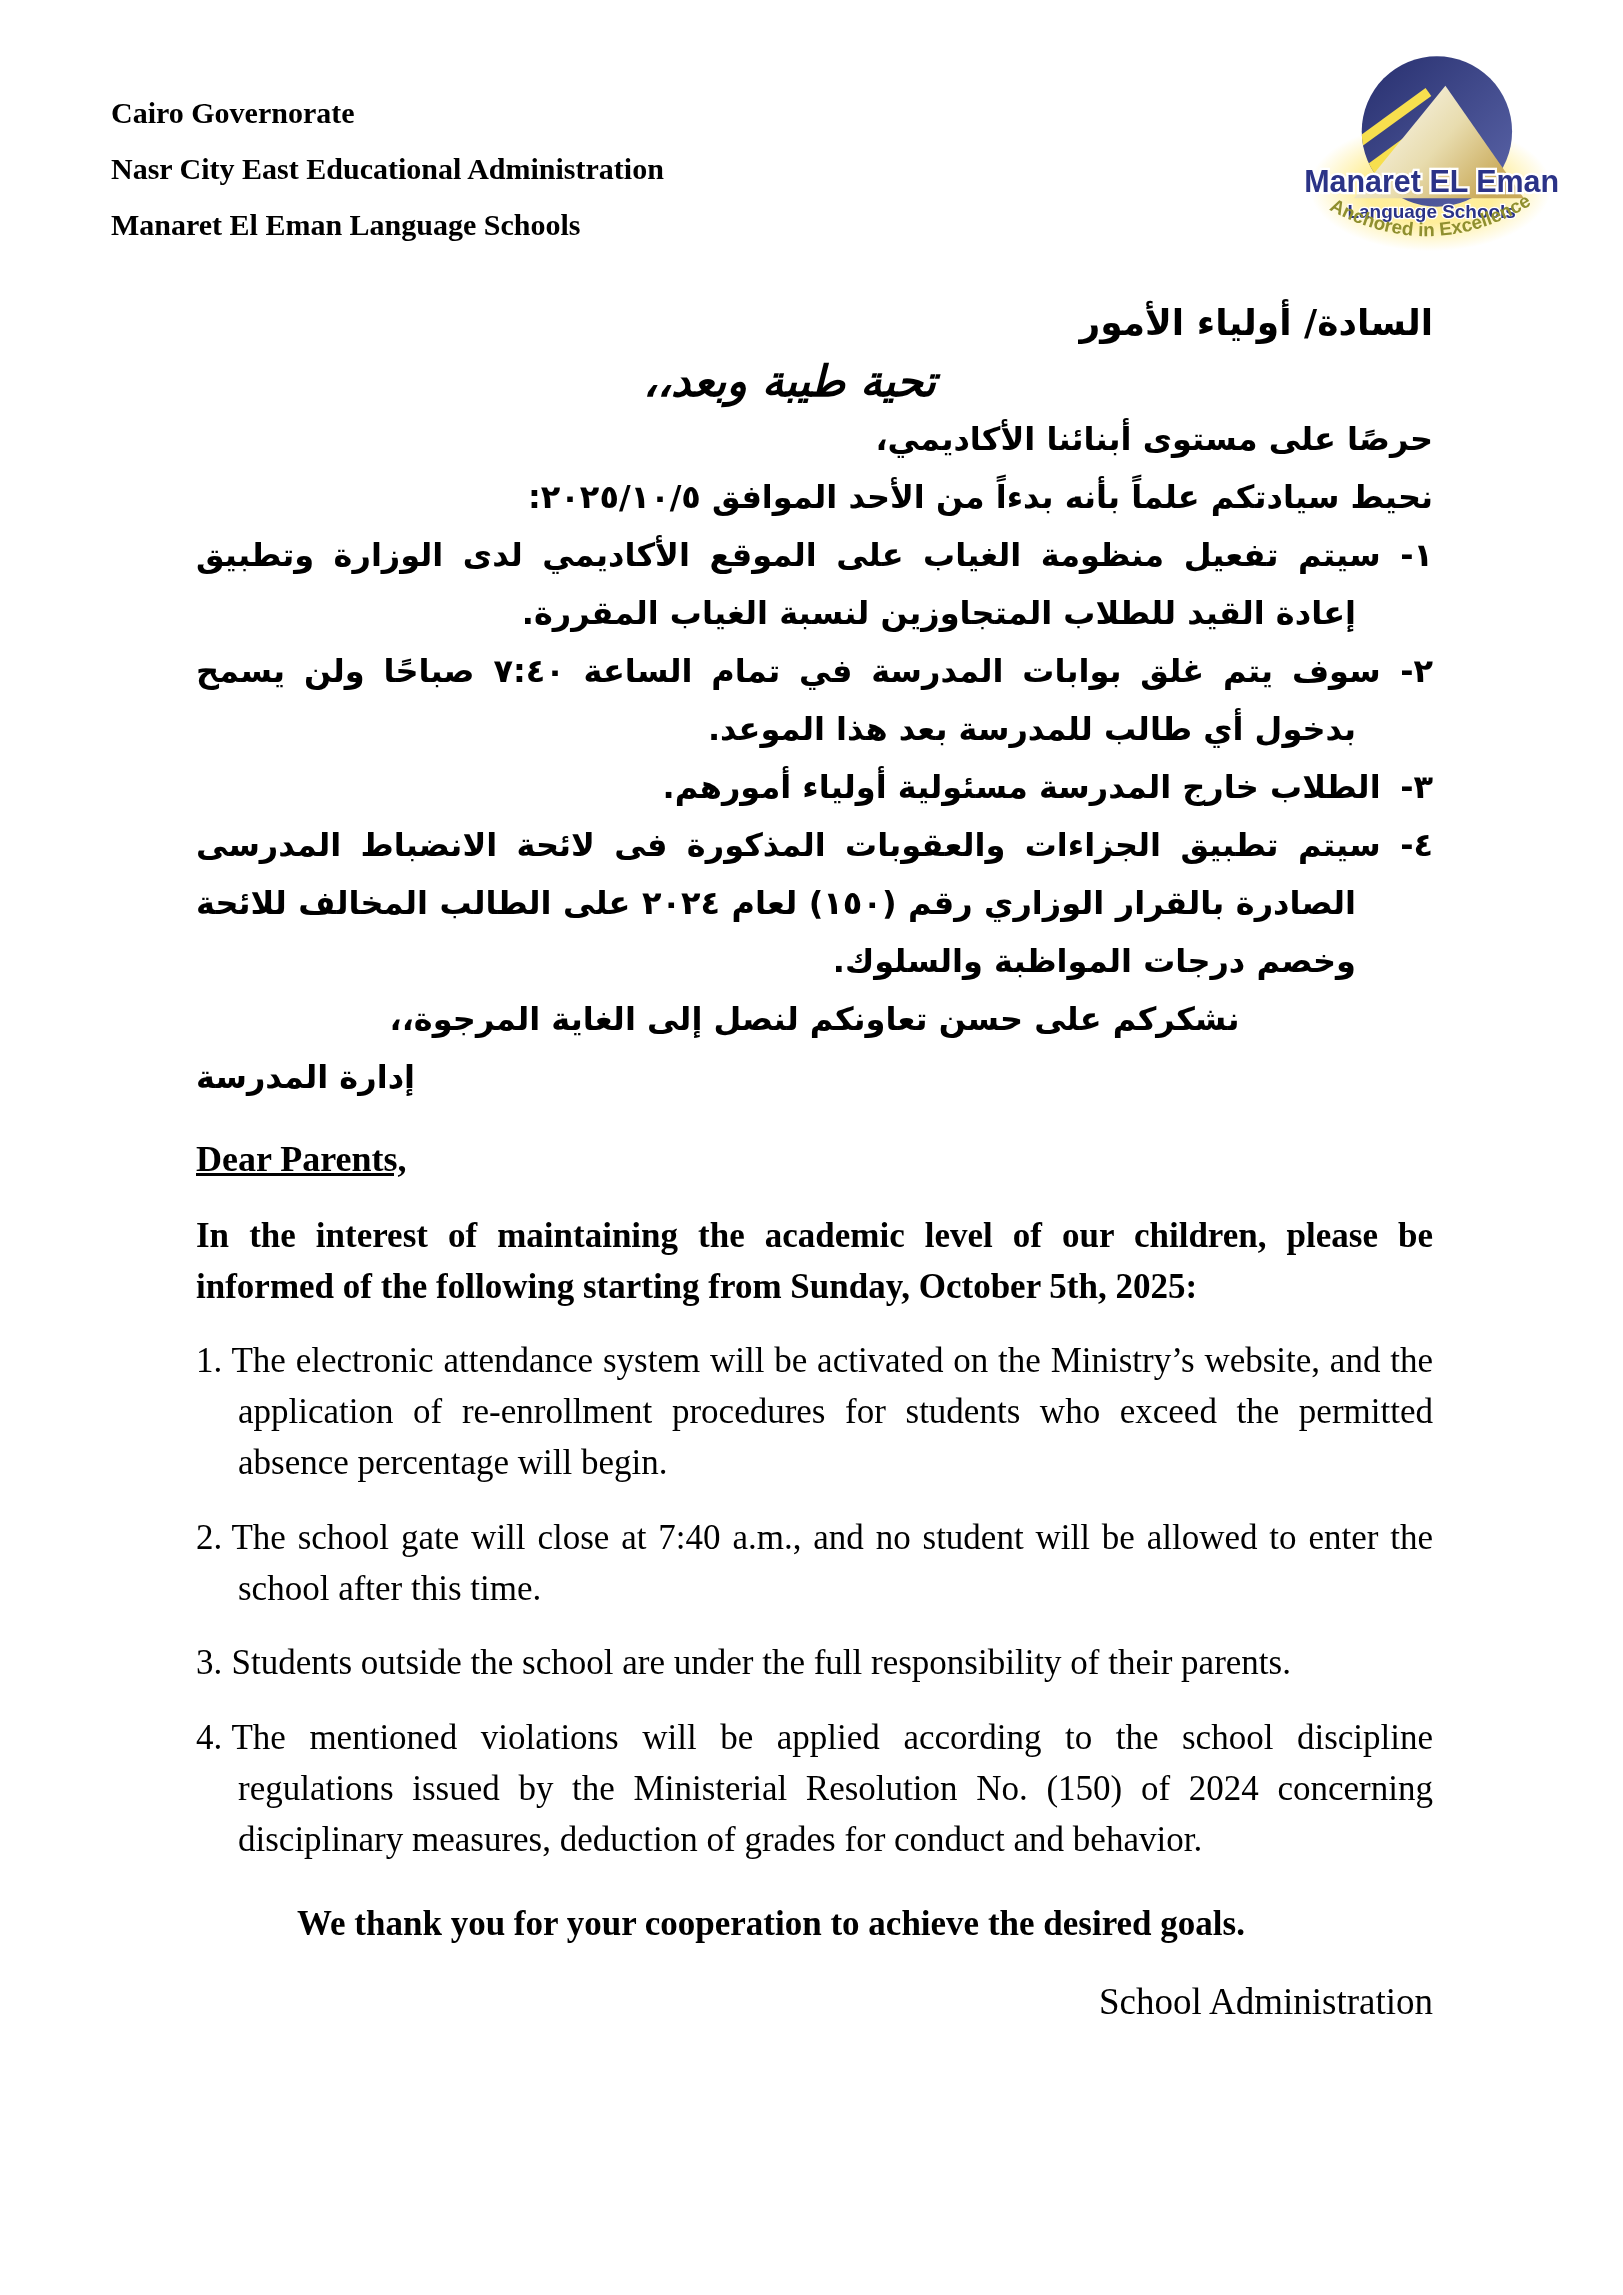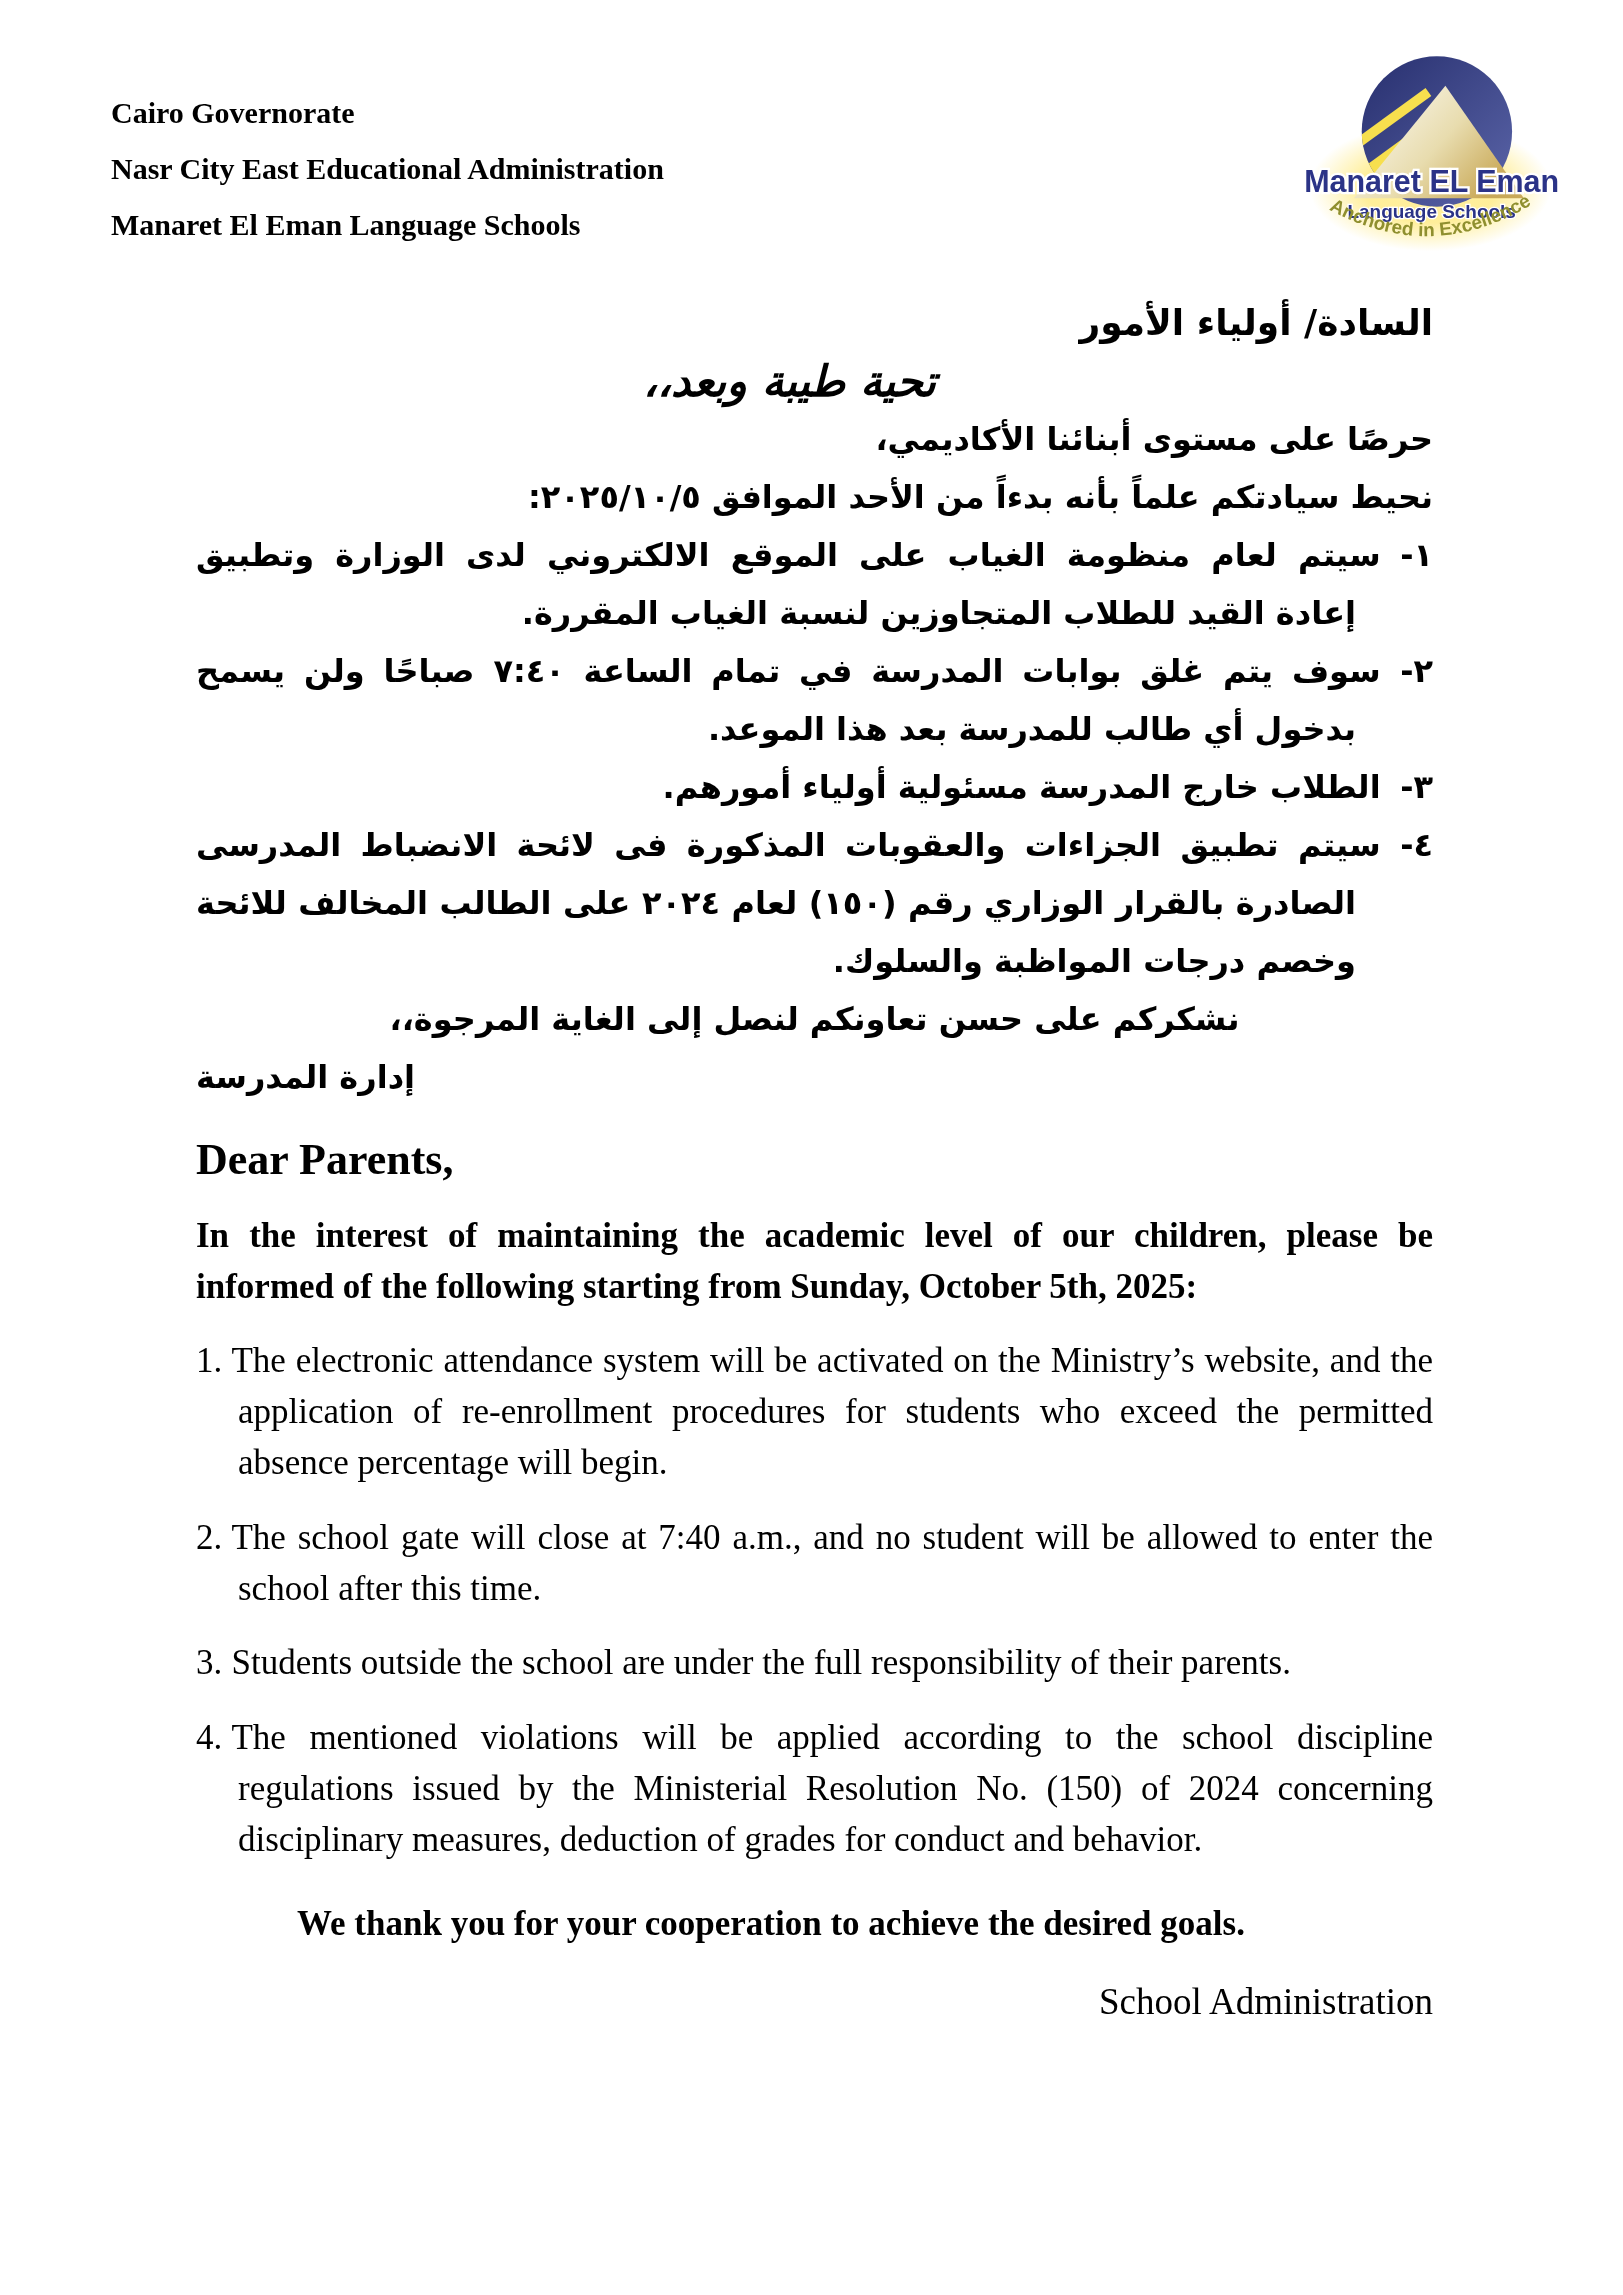--- a/index.html
+++ b/index.html
@@ -58,21 +58,21 @@
   .ar-item .num{margin-left:19.6px;}
   .ar-thanks{text-align:center;}
   .ar-signature{text-align:left;}
   
   .en{
     direction:ltr;
     font-size:35px;
     line-height:51px;
     text-align:left;
   }
-  .en-salutation{font-weight:bold;font-size:44px;margin-top:27.5px;}
+  .en-salutation{font-weight:bold;font-size:36px;margin-top:27.5px;text-decoration:underline;}
   .en-intro{font-weight:bold;text-align:justify;margin-top:25px;}
   .en-item{
     margin-top:23.6px;
     padding-left:42px;
     text-indent:-42px;
     text-align:justify;
   }
   .en-item .num{padding-right:9.2px;}
   .en-thanks{font-weight:bold;margin-top:33px;padding-left:101px;}
   .en-signature{font-weight:normal;font-size:37px;text-align:right;margin-top:27.5px;}
@@ -129,21 +129,21 @@
   </div>
 
   <div class="content">
 
     <div class="ar">
       <div class="ar-salutation">السادة/ أولياء الأمور</div>
       <div class="ar-greeting">تحية طيبة وبعد،،</div>
       <div>حرصًا على مستوى أبنائنا الأكاديمي،</div>
       <div>نحيط سيادتكم علماً بأنه بدءاً من الأحد الموافق ٢٠٢٥/١٠/٥:</div>
 
-      <div class="ar-item"><span class="num">١-</span><span>سيتم لعام منظومة الغياب على الموقع الالكتروني لدى الوزارة وتطبيق إعادة القيد للطلاب المتجاوزين لنسبة الغياب المقررة.</span></div>
+      <div class="ar-item"><span class="num">١-</span><span>سيتم تفعيل منظومة الغياب على الموقع الأكاديمي لدى الوزارة وتطبيق إعادة القيد للطلاب المتجاوزين لنسبة الغياب المقررة.</span></div>
       <div class="ar-item"><span class="num">٢-</span><span>سوف يتم غلق بوابات المدرسة في تمام الساعة ٧:٤٠ صباحًا ولن يسمح بدخول أي طالب للمدرسة بعد هذا الموعد.</span></div>
       <div class="ar-item"><span class="num">٣-</span><span>الطلاب خارج المدرسة مسئولية أولياء أمورهم.</span></div>
       <div class="ar-item"><span class="num">٤-</span><span>سيتم تطبيق الجزاءات والعقوبات المذكورة فى لائحة الانضباط المدرسى الصادرة بالقرار الوزاري رقم (١٥٠) لعام ٢٠٢٤ على الطالب المخالف للائحة وخصم درجات المواظبة والسلوك.</span></div>
 
       <div class="ar-thanks">نشكركم على حسن تعاونكم لنصل إلى الغاية المرجوة،،</div>
       <div class="ar-signature">إدارة المدرسة</div>
     </div>
 
     <div class="en">
       <div class="en-salutation">Dear Parents,</div>

